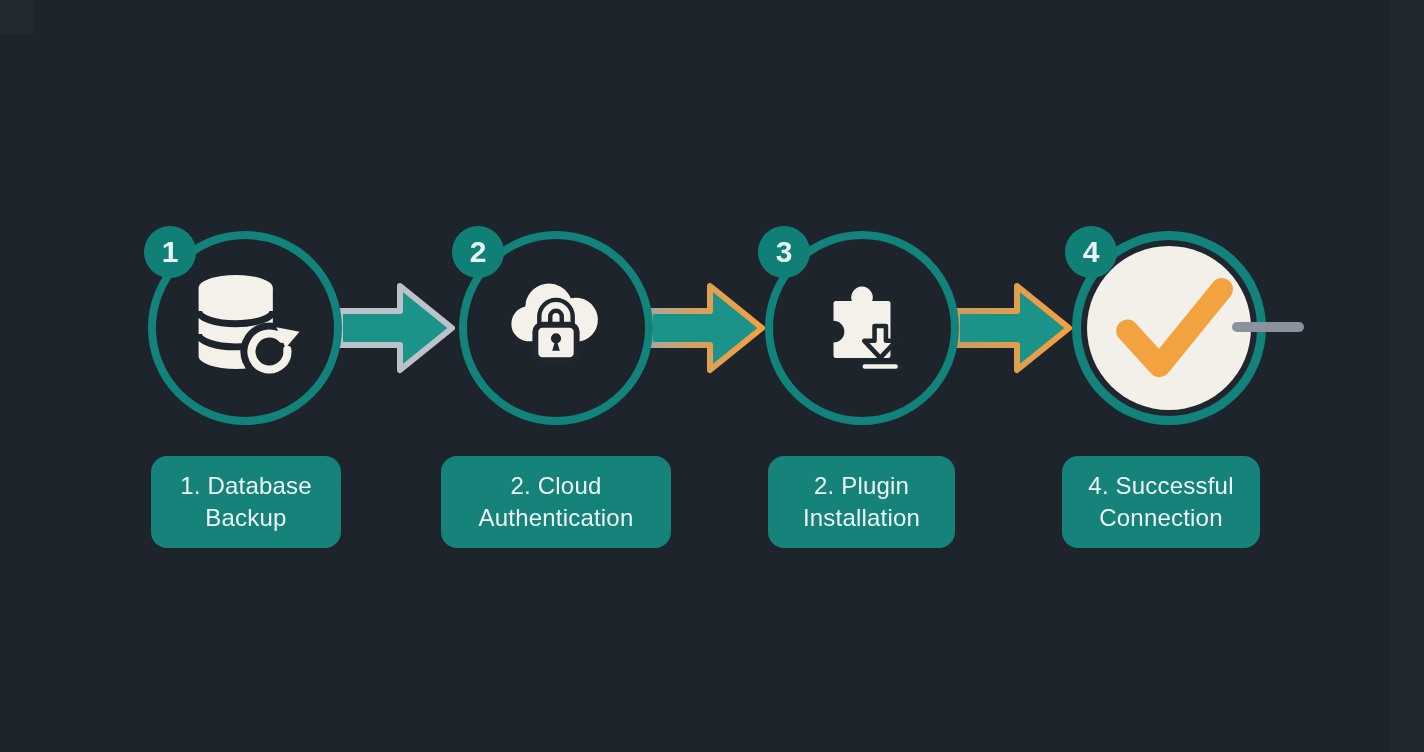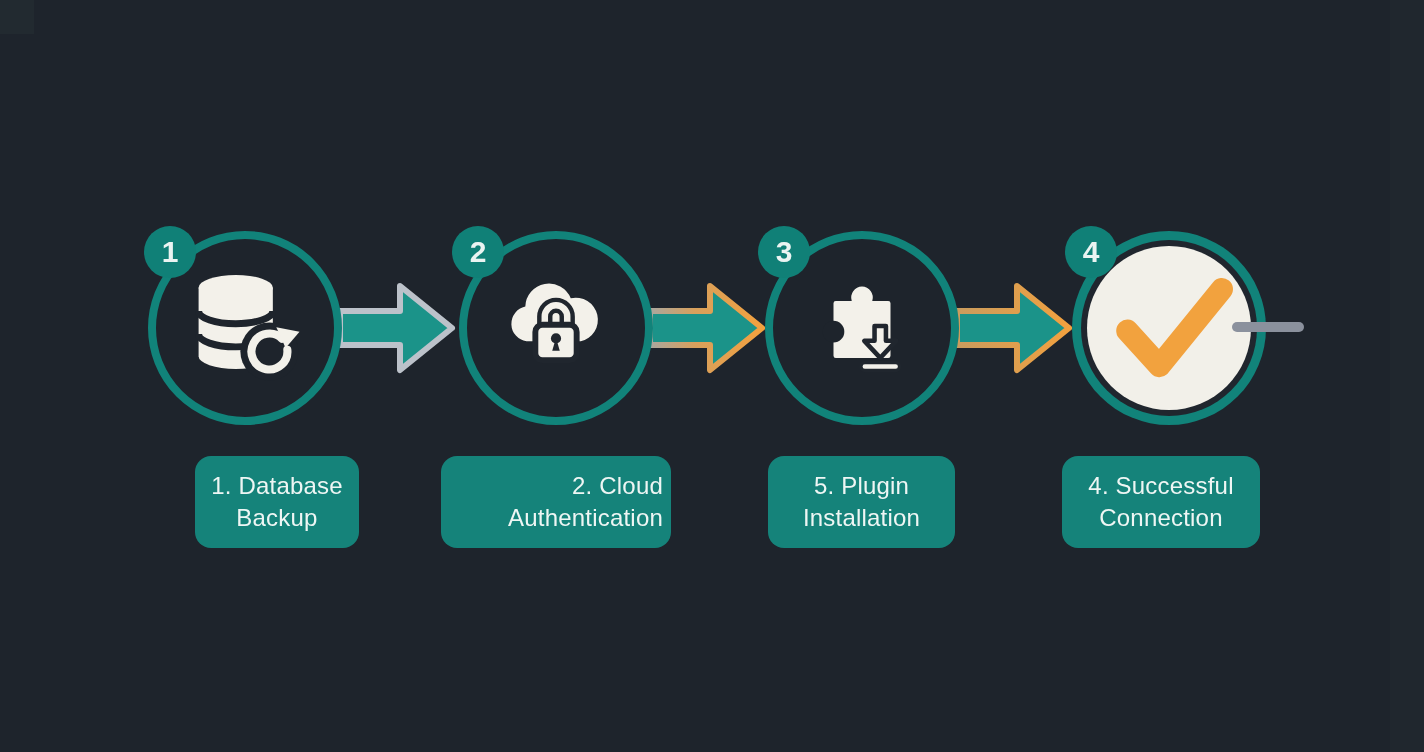--- a/index.html
+++ b/index.html
@@ -148,17 +148,17 @@
           <stop offset="0" stop-color="#c99c5e"></stop>
           <stop offset="1" stop-color="#f2a13f"></stop>
         </linearGradient>
       </defs>
       <polygon points="2,33 62,33 62,8 114,50 62,92 62,67 2,67" fill="#1b9389" stroke="url(#a3grad)" stroke-width="6" stroke-linejoin="round"></polygon>
     </svg>
   </span>
 
   <div class="dash"></div>
 
-  <div class="label-box" style="left:151px;width:164px;margin-left:44px;">1. Database Backup</div>
-  <div class="label-box" style="left:441px;width:230px;text-align:right;">2. Cloud Authentication</div>
-  <div class="label-box" style="left:768px;width:187px;">5. Plugin Installation</div>
+  <div class="label-box" style="left:151px;width:190px;">1. Database Backup</div>
+  <div class="label-box" style="left:441px;width:230px;">2. Cloud Authentication</div>
+  <div class="label-box" style="left:768px;width:187px;">2. Plugin Installation</div>
   <div class="label-box" style="left:1062px;width:198px;">4. Successful Connection</div>
 </div>
 
 </body></html>

